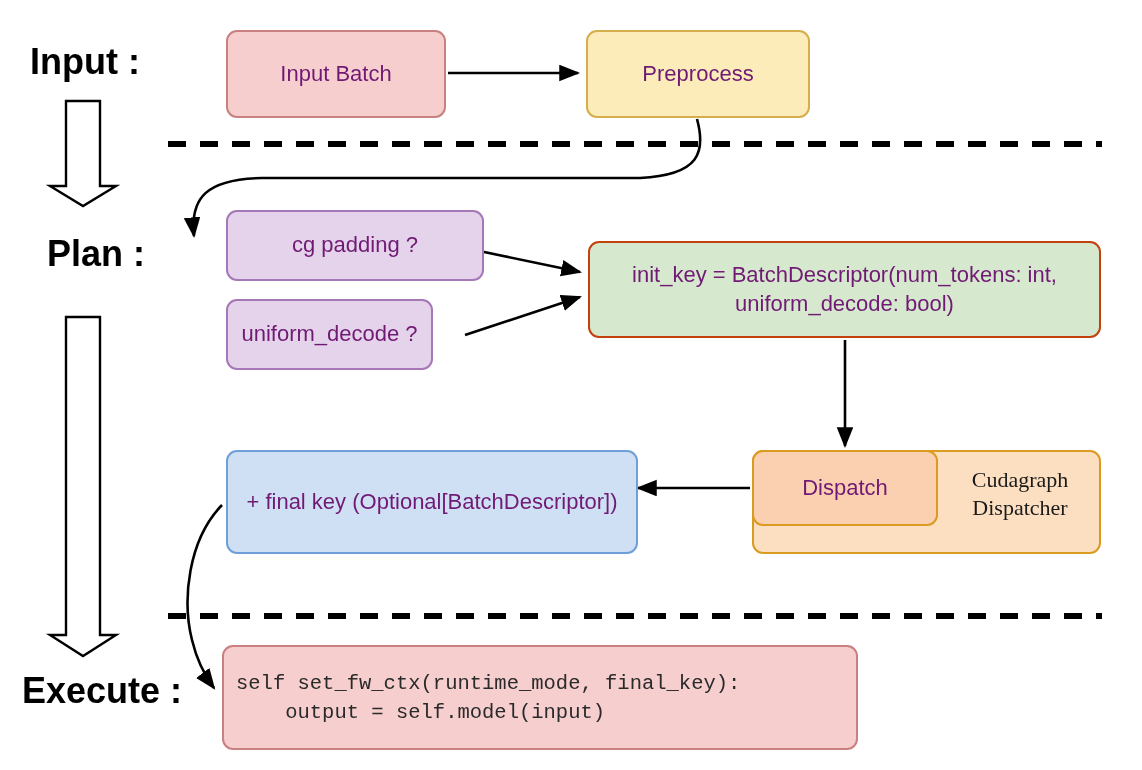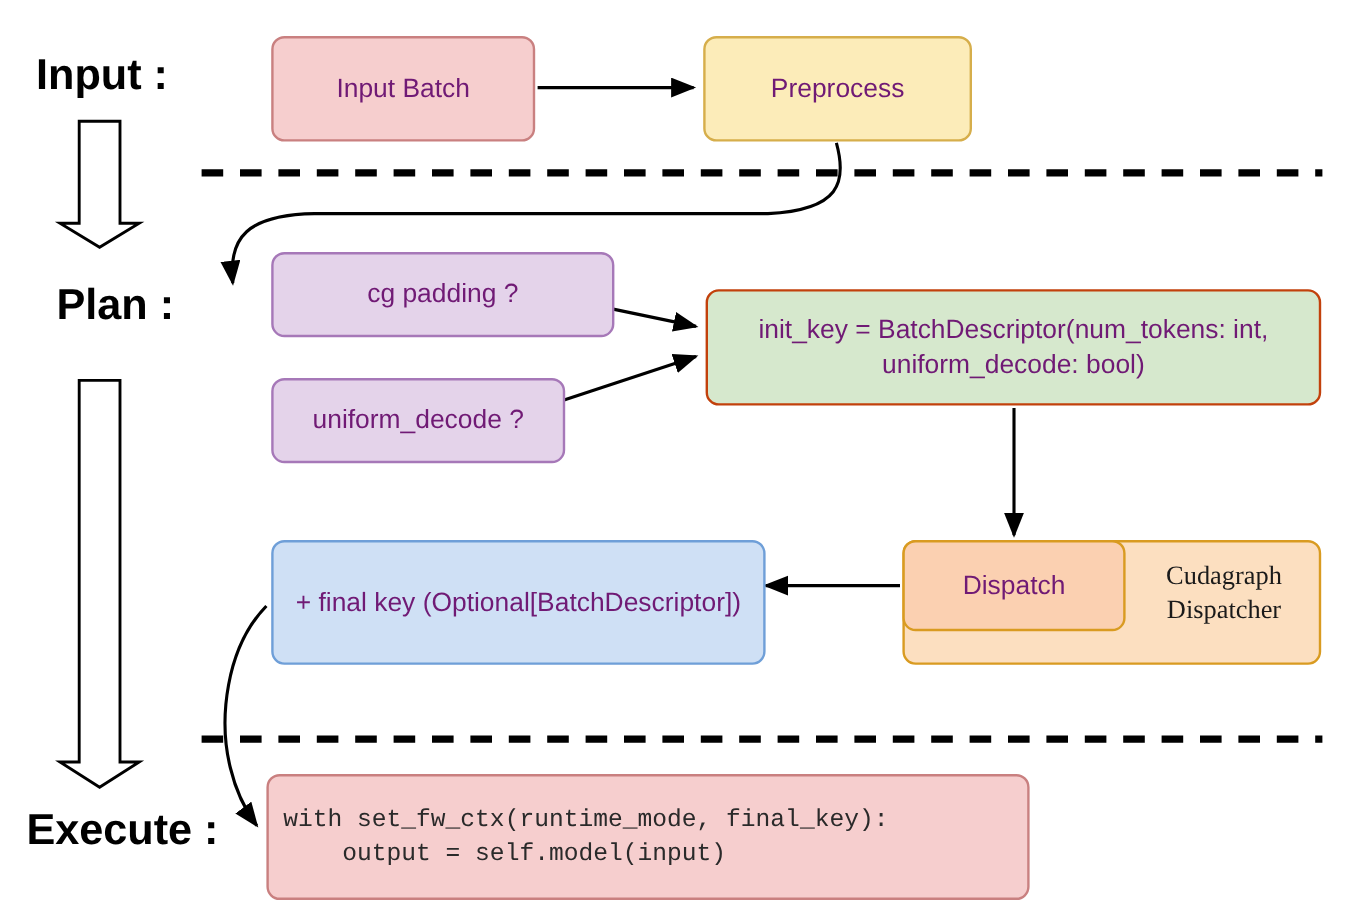--- a/index.html
+++ b/index.html
@@ -135,34 +135,34 @@
   </svg>
 
   <div class="stage-label" style="left:30px; top:41px;">Input :</div>
   <div class="stage-label" style="left:47px; top:233px;">Plan :</div>
   <div class="stage-label" style="left:22px; top:670px;">Execute :</div>
 
   <div class="node node-red" style="left:226px; top:30px; width:220px; height:88px;">Input Batch</div>
 
   <div class="node node-yellow" style="left:586px; top:30px; width:224px; height:88px;">Preprocess</div>
 
-  <div class="node node-purple" style="left:226px; top:210px; width:286px; height:71px;">cg padding ?</div>
+  <div class="node node-purple" style="left:226px; top:210px; width:258px; height:71px;">cg padding ?</div>
 
-  <div class="node node-purple" style="left:226px; top:299px; width:245px; height:71px;margin-top:16px;">uniform_decode ?</div>
+  <div class="node node-purple" style="left:226px; top:299px; width:207px; height:71px;">uniform_decode ?</div>
 
   <div class="node node-green" style="left:588px; top:241px; width:513px; height:97px; flex-direction:column;">
     <span>init_key = BatchDescriptor(num_tokens: int,</span>
     <span>uniform_decode: bool)</span>
   </div>
 
   <div class="node node-blue" style="left:226px; top:450px; width:412px; height:104px; flex-direction:column;">
     <span>+ final key (Optional[BatchDescriptor])</span>
   </div>
 
   <div class="node node-orange-outer" style="left:752px; top:450px; width:349px; height:104px;"></div>
   <div class="orange-stack-label" style="left:945px; top:466px; width:150px;">Cudagraph
 Dispatcher</div>
 
   <div class="node node-orange-inner" style="left:752px; top:450px; width:186px; height:76px;">Dispatch</div>
 
-  <div class="code-node" style="left:222px; top:645px; width:636px; height:105px;"><span>with set_fw_ctx(runtime_mode, final_key):</span><br><span>    output = self.model(input)</span></div>
+  <div class="code-node" style="left:222px; top:645px; width:636px; height:105px;"><span>self set_fw_ctx(runtime_mode, final_key):</span><br><span>    output = self.model(input)</span></div>
 
 </div>
 
 </body></html>

